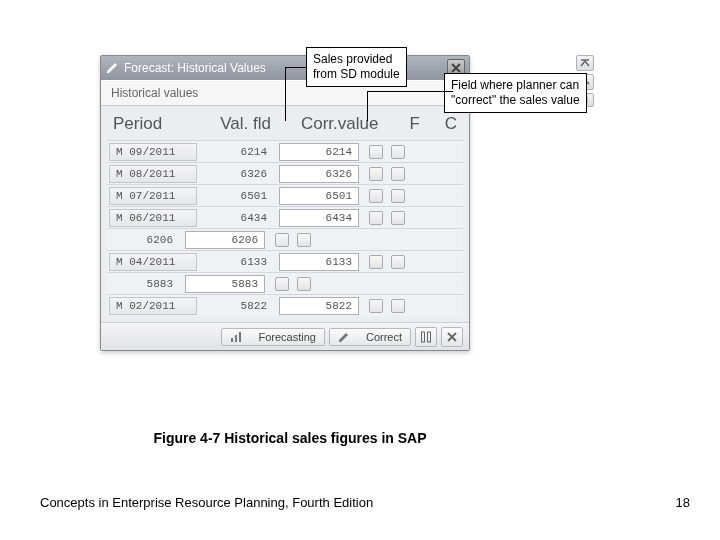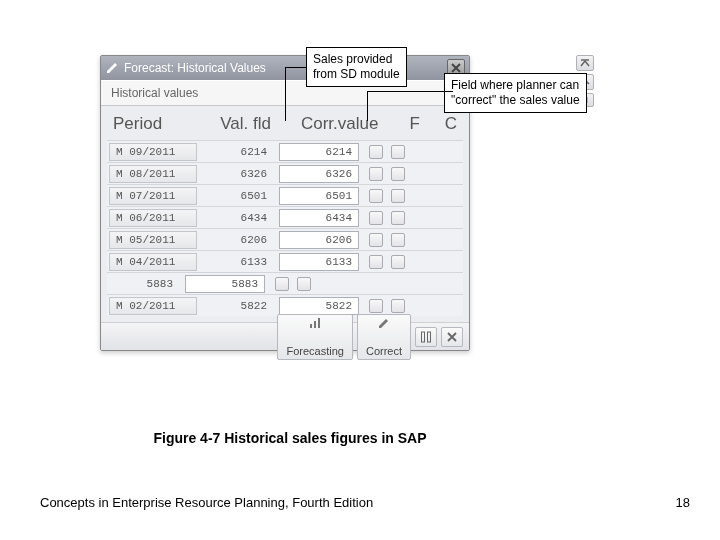--- a/index.html
+++ b/index.html
@@ -136,21 +136,20 @@
     display: inline-flex; align-items: center;
     background: linear-gradient(#fafafa,#e6e7ea);
     border: 1px solid #b7b8bd;
     border-radius: 2px;
     padding: 2px 8px;
     font-size: 11px;
     color: #444;
     gap: 16px;
     font-family: "Trebuchet MS", Arial, sans-serif;
     cursor: pointer;
-    flex-direction: column;
   }
   .fbtn-icon {
     display: inline-flex; align-items: center;
     background: linear-gradient(#fafafa,#e6e7ea);
     border: 1px solid #b7b8bd;
     border-radius: 2px;
     width: 22px; height: 20px;
     justify-content: center;
     cursor: pointer;
     color: #555;
@@ -259,21 +258,20 @@
             <div class="chk"></div>
           </div>
           <div class="row">
             <div class="cell-period">M 06/2011</div>
             <div class="cell-val">6434</div>
             <div class="cell-corr">6434</div>
             <div class="chk"></div>
             <div class="chk"></div>
           </div>
           <div class="row">
-            <div class="cell-period">M 05/2011</div>
             <div class="cell-val">6206</div>
             <div class="cell-corr">6206</div>
             <div class="chk"></div>
             <div class="chk"></div>
           </div>
           <div class="row">
             <div class="cell-period">M 04/2011</div>
             <div class="cell-val">6133</div>
             <div class="cell-corr">6133</div>
             <div class="chk"></div>

